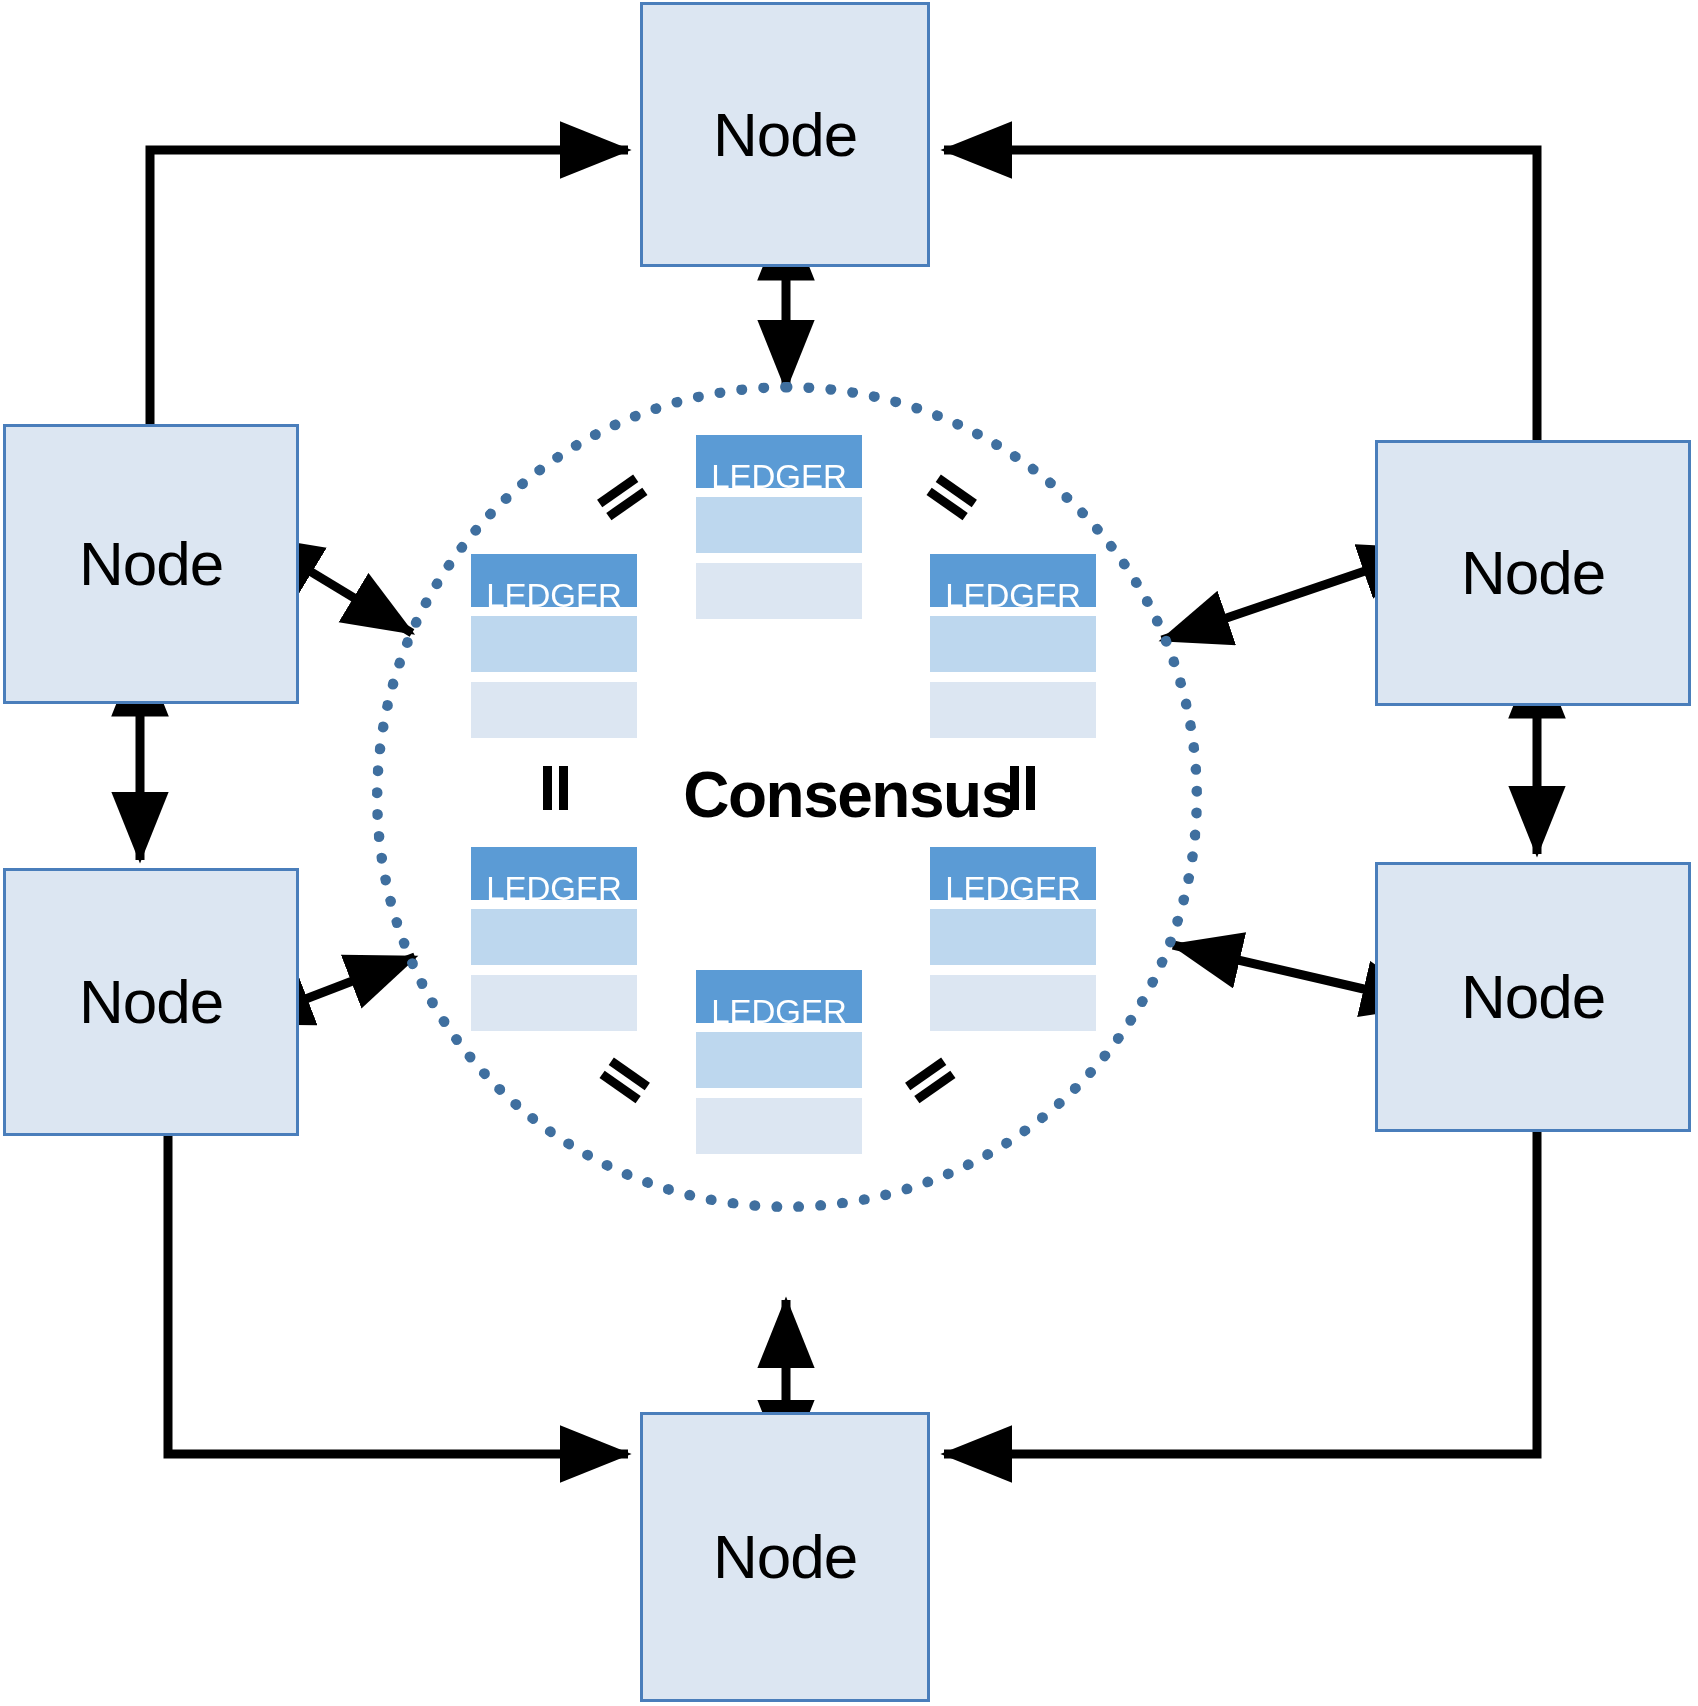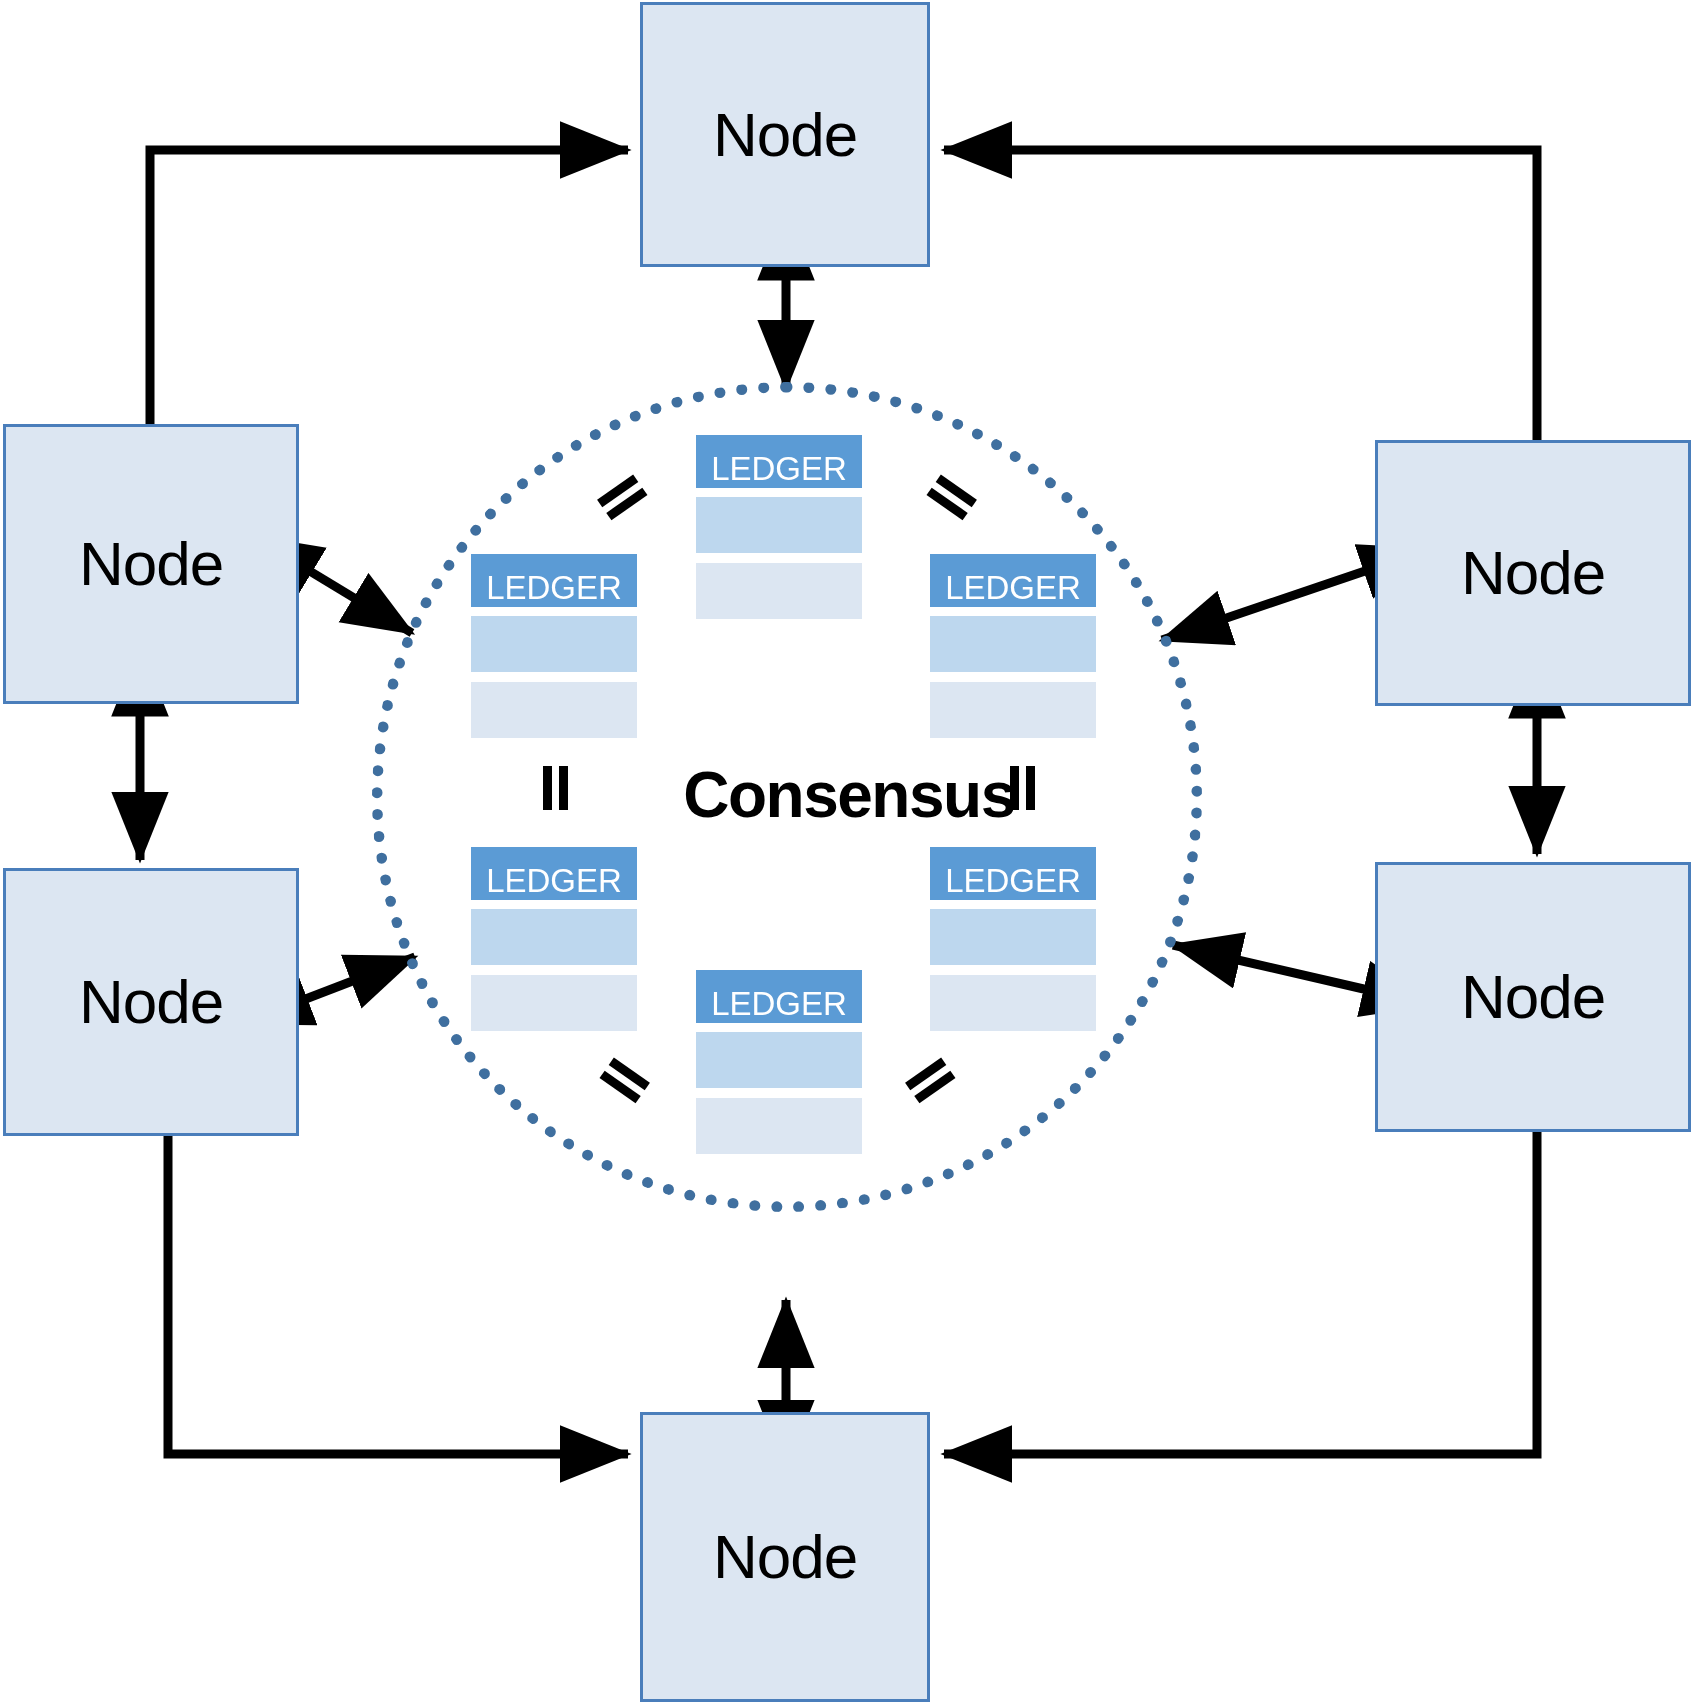--- a/index.html
+++ b/index.html
@@ -52,21 +52,21 @@
     position: absolute;
     width: 166px;
   }
   .ledger-header {
     background: #5b9bd5;
     color: #ffffff;
     font-family: "Liberation Sans", sans-serif;
     font-size: 33px;
     text-align: center;
     line-height: 1.35;
-    padding: 12px 0 6px 0;
+    padding: 20px 0 6px 0;
     box-sizing: border-box;
     height: 53px;
     white-space: nowrap;
   }
   .ledger-row-1 {
     background: #bdd7ee;
     height: 56px;
     margin-top: 9px;
   }
   .ledger-row-2 {

